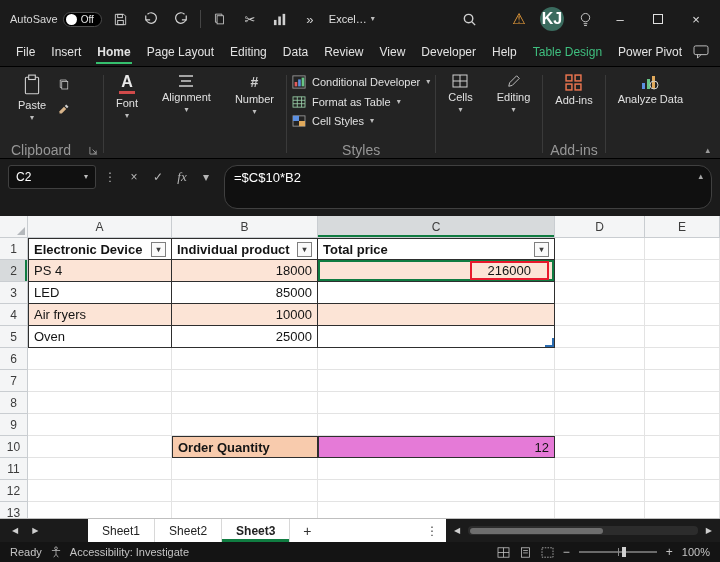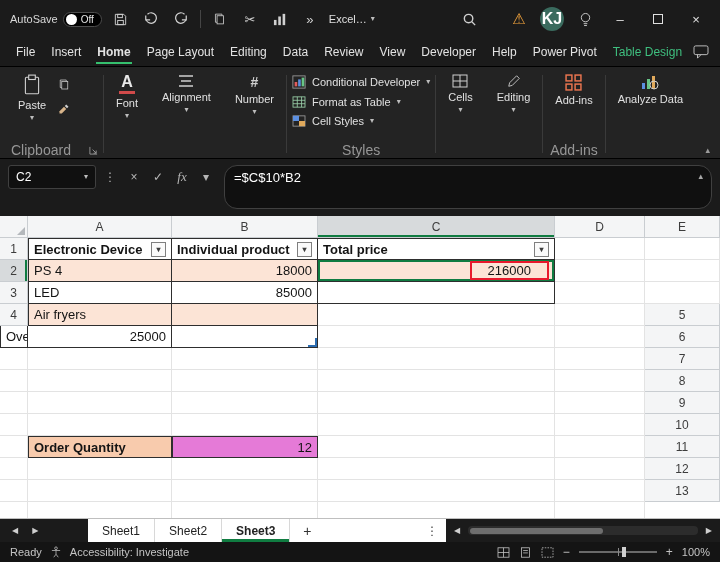--- a/index.html
+++ b/index.html
@@ -177,22 +177,22 @@
     <span class="mitem">File</span>
     <span class="mitem">Insert</span>
     <span class="mitem active">Home</span>
     <span class="mitem">Page Layout</span>
     <span class="mitem">Editing</span>
     <span class="mitem">Data</span>
     <span class="mitem">Review</span>
     <span class="mitem">View</span>
     <span class="mitem">Developer</span>
     <span class="mitem">Help</span>
+    <span class="mitem ctx">Table Design</span>
     <span class="mitem">Power Pivot</span>
-    <span class="mitem ctx">Table Design</span>
     <div class="mb-right">
       <span class="tbico">
         <svg width="16" height="14" viewBox="0 0 18 16" fill="none" stroke="#d0d0d0">
             <rect x="1" y="1" width="16" height="10" rx="2"></rect>
             <path d="M5 11v4l4-4"></path>
           </svg>
       </span>
 
     </div>
   </div>
@@ -447,20 +447,21 @@
 
       <div class="hc">3</div>
       <div class="gc tb tbL">LED</div>
       <div class="gc tb r">85000</div>
       <div class="gc tb r"></div>
       <div class="gc"></div>
       <div class="gc"></div>
 
       <div class="hc">4</div>
       <div class="gc tb tbL band">Air fryers</div>
+      <div class="gc tb band r">10000</div>
       <div class="gc tb band r"></div>
       <div class="gc"></div>
       <div class="gc"></div>
 
       <div class="hc">5</div>
       <div class="gc tb tbL">Oven</div>
       <div class="gc tb r">25000</div>
       <div class="gc tb r resize"></div>
       <div class="gc"></div>
       <div class="gc"></div>

